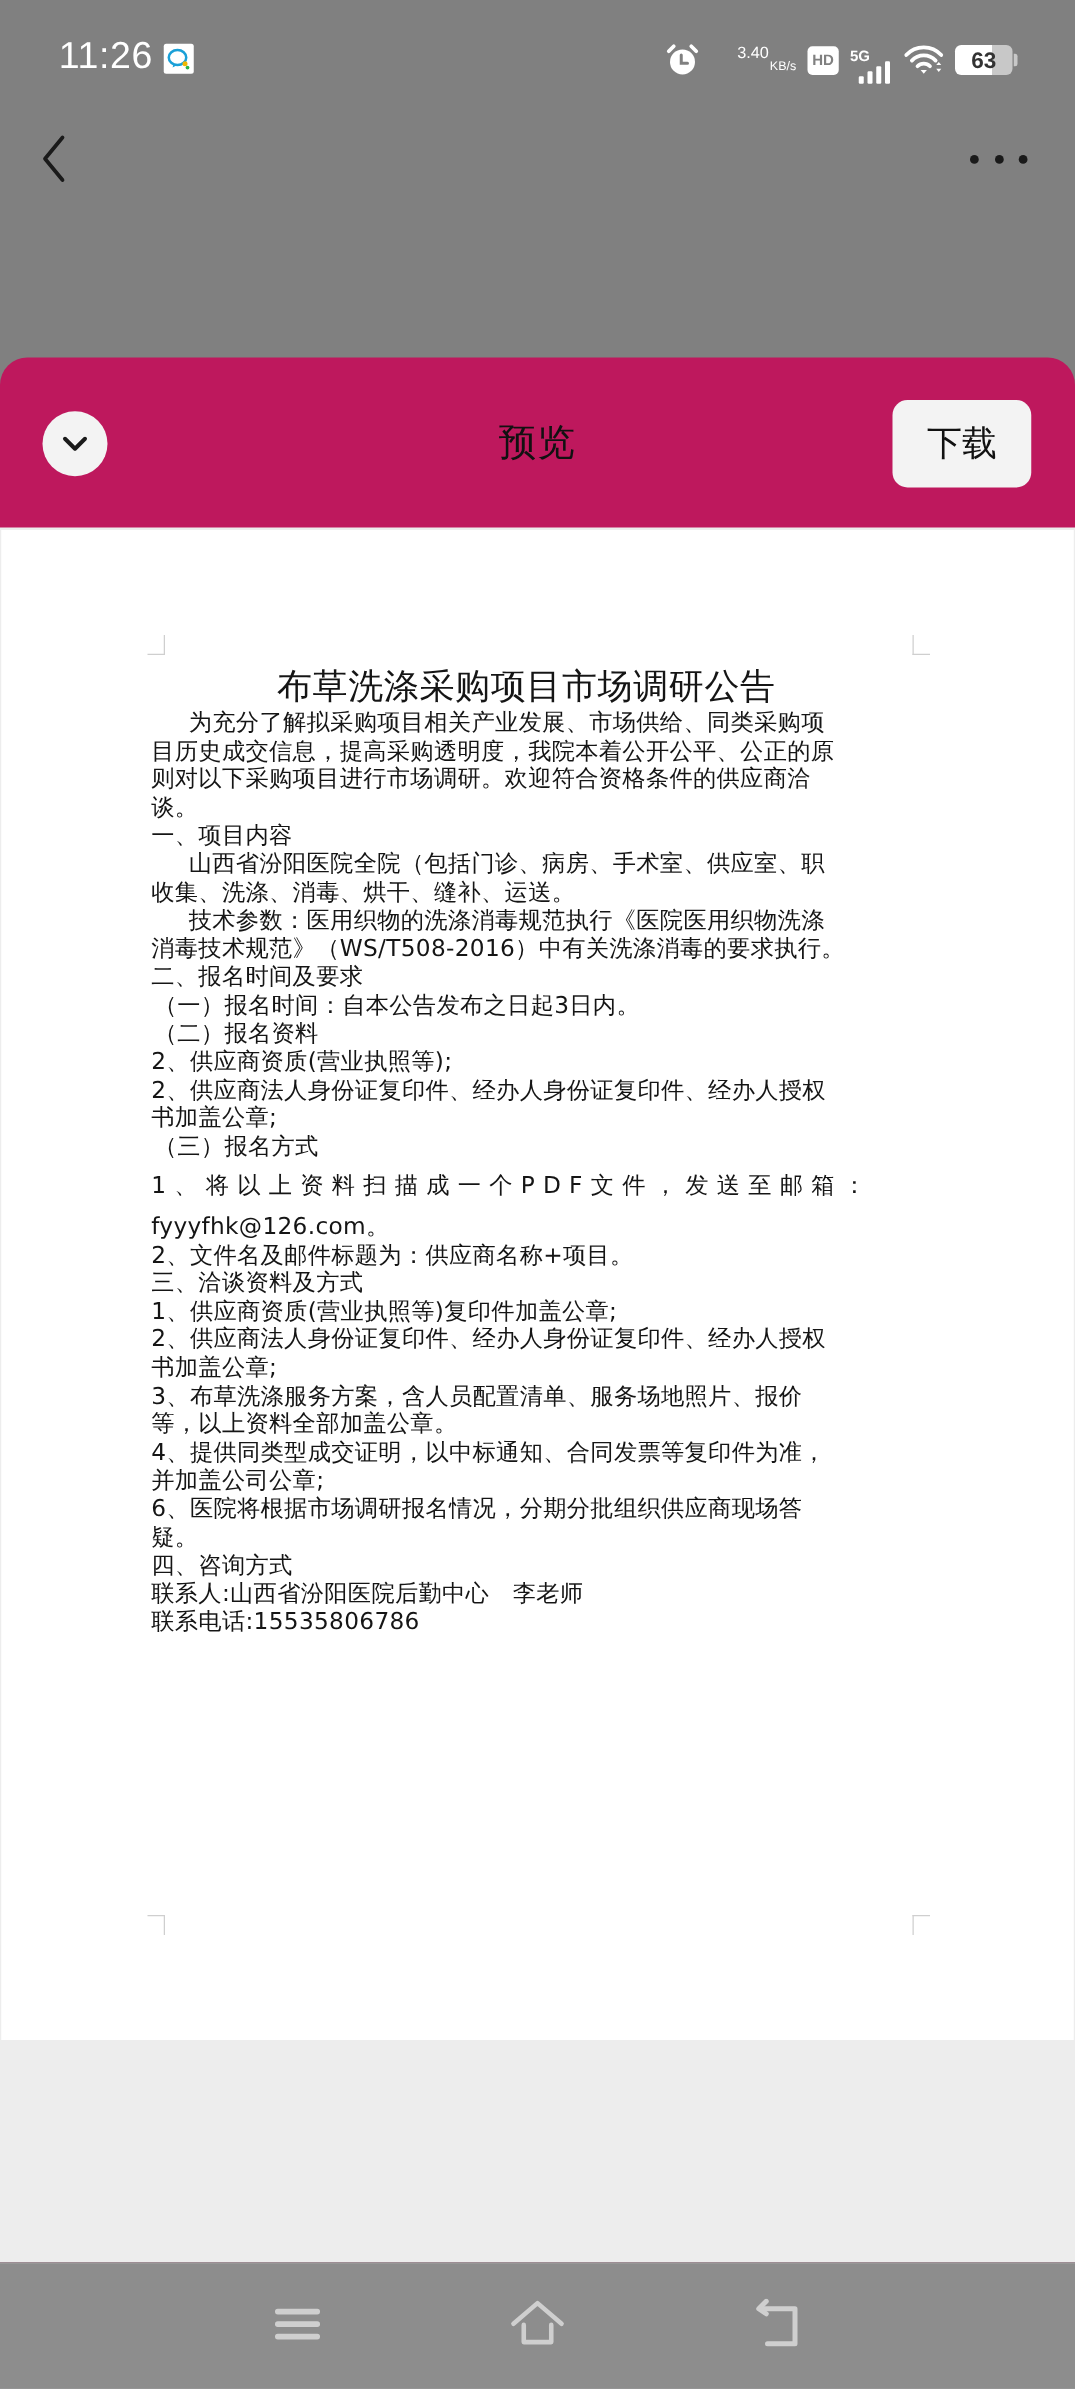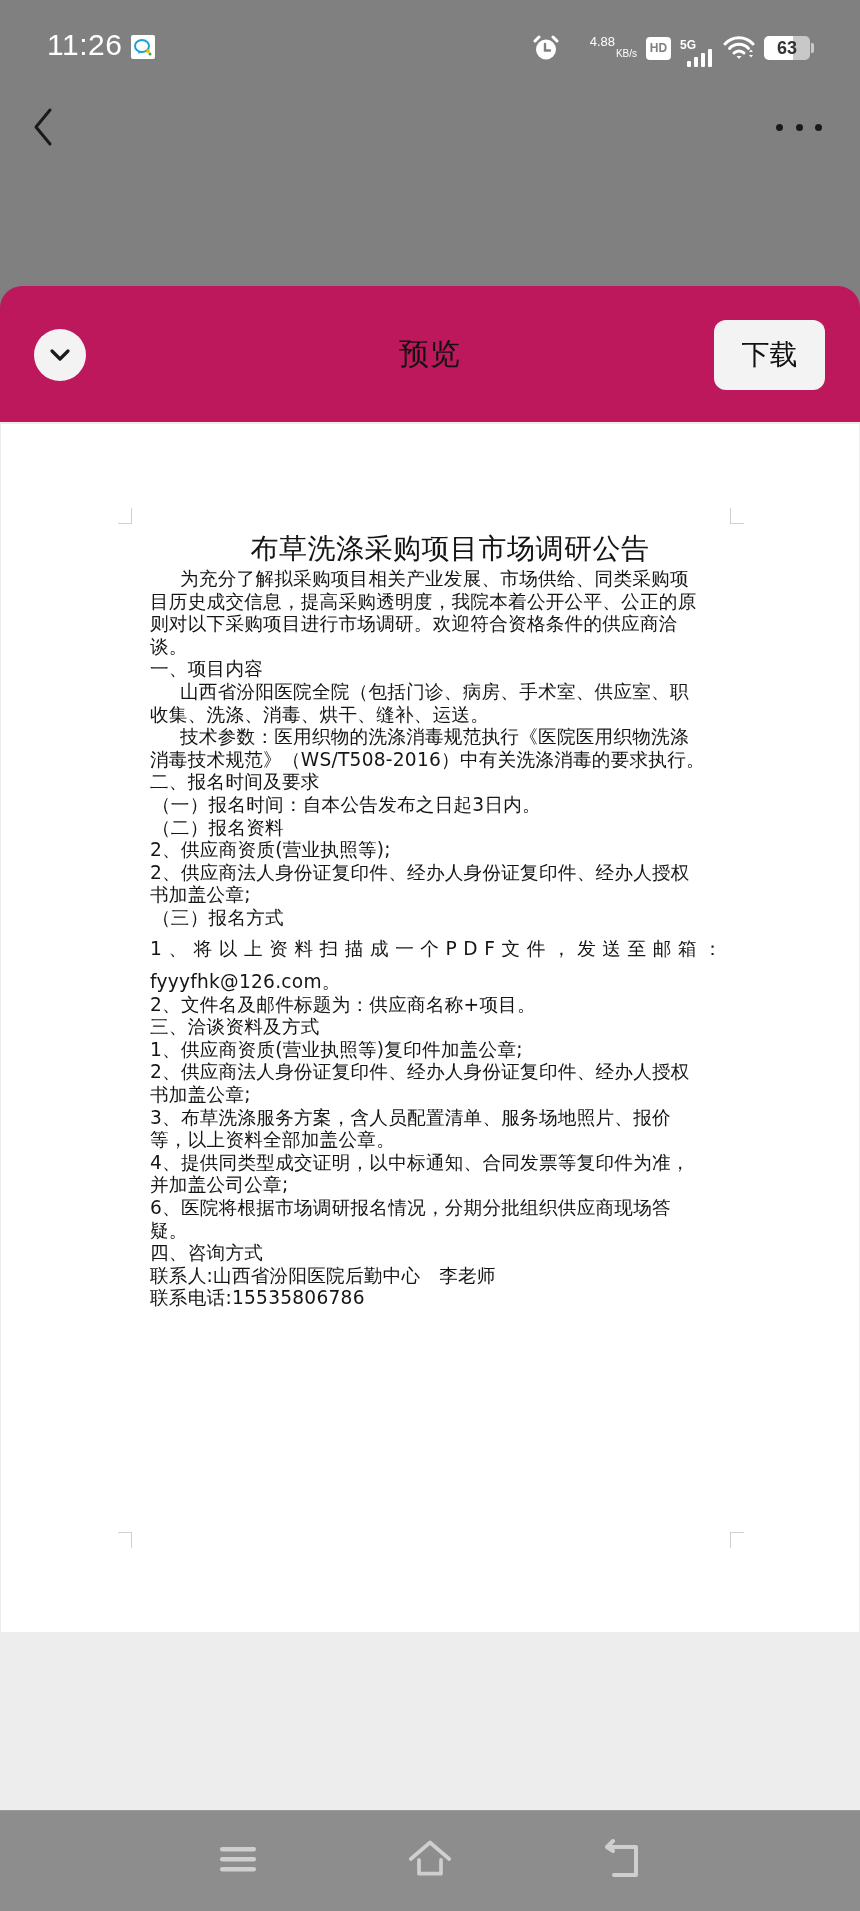--- a/index.html
+++ b/index.html
@@ -85,21 +85,21 @@
     position: absolute; left: 1px; top: 2px; width: 858px; height: 1208px;
     background: #fff;
   }
   .corner { position: absolute; width: 14px; height: 16px; border-color: #cfcfcf; border-style: solid; border-width: 0; }
   .corner.tl { left: 117px; top: 84px;  border-right-width: 1.5px; border-bottom-width: 1.5px; }
   .corner.tr { left: 729px; top: 84px;  border-left-width: 1.5px; border-bottom-width: 1.5px; }
   .corner.bl { left: 117px; top: 1108px; border-right-width: 1.5px; border-top-width: 1.5px; }
   .corner.br { left: 729px; top: 1108px; border-left-width: 1.5px; border-top-width: 1.5px; }
 
   .doc {
-    position: absolute; left: 149px; top: 106px; width: 600px;
+    position: absolute; left: 120px; top: 106px; width: 600px;
     color: #151515;
   }
   .doc-title {
     text-align: center; font-size: 28px; line-height: 38px; letter-spacing: 0.5px; margin-bottom: 0px;
   }
   .doc-line {
     font-size: 18.6px; line-height: 22.6px; white-space: nowrap; letter-spacing: 0.25px;
   }
   .doc-line.indent { padding-left: 30px; }
   .doc-line.paren { padding-left: 2px; }
@@ -127,21 +127,21 @@
   </span>
 
   <div class="sb-right">
     <svg class="sb-alarm" viewBox="0 0 26 26">
       <circle cx="13" cy="14.5" r="10" fill="#fff"></circle>
       <path d="M2 6 L6 2" stroke="#fff" stroke-width="3" stroke-linecap="round"></path>
       <path d="M24 6 L20 2" stroke="#fff" stroke-width="3" stroke-linecap="round"></path>
       <path d="M12 9 V15.5 H17" stroke="#808080" stroke-width="2.4" fill="none" stroke-linecap="round"></path>
     </svg>
     <div class="sb-speed">
-      <span class="v">4.88</span>
+      <span class="v">3.40</span>
       <span class="u">KB/s</span>
     </div>
     <span class="sb-hd">HD</span>
     <div class="sb-5g">
       <span class="lbl">5G</span>
       <span class="bar" style="left:7px;height:6px"></span>
       <span class="bar" style="left:14px;height:10px"></span>
       <span class="bar" style="left:21px;height:14px"></span>
       <span class="bar" style="left:28px;height:18px"></span>
     </div>

